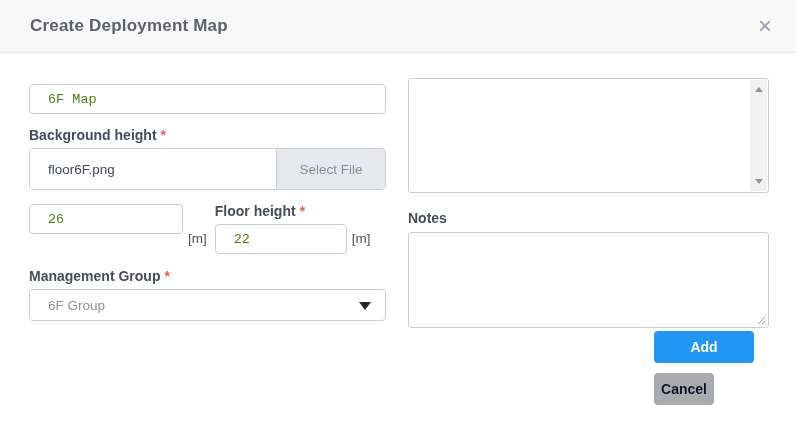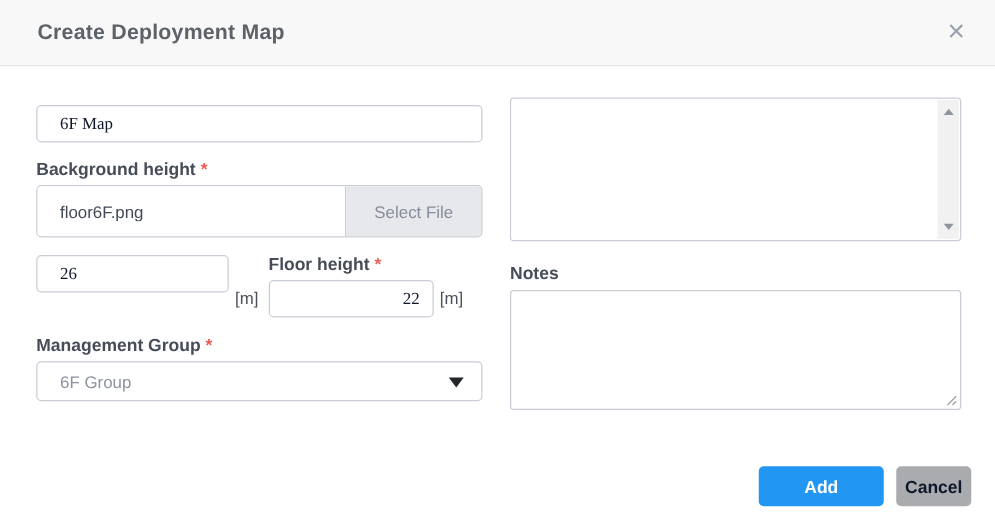--- a/index.html
+++ b/index.html
@@ -63,23 +63,23 @@
     color: #ed5c50;
     margin-left: 4px;
     font-weight: 700;
   }
   .text-input {
     width: 100%;
     height: 30px;
     border: 1px solid #c9ced6;
     border-radius: 4px;
     padding: 0 10px 0 18px;
-    font-family: Liberation Serif, serif;
-    font-size: 13.5px;
-    color: #0f172a;
+    font-family: Liberation Mono, monospace;
+    font-size: 13.5px;
+    color: #4d7c0f;
     background: #ffffff;
     outline: none;
   }
   
   .input-group {
     display: flex;
     width: 100%;
     height: 42px;
     border: 1px solid #c9ced6;
     border-radius: 4px;
@@ -107,21 +107,21 @@
     cursor: pointer;
   }
   
   .dim-row {
     display: flex;
     align-items: flex-start;
     margin-bottom: 15px;
   }
   .dim-field { }
   .dim-field .text-input { width: 154px; }
-  .dim-field.right .text-input { width: 132px; text-align: right; }
+  .dim-field.right .text-input { width: 132px; }
   .unit {
     font-size: 13.5px;
     color: #4a505b;
     margin: 0 5px;
     line-height: 30px;
     align-self: flex-end;
   }
   .dim-gap { width: 3px; }
   
   .select-box {
@@ -218,24 +218,25 @@
   }
   .resize-handle {
     position: absolute;
     right: 3px; bottom: 3px;
     width: 10px; height: 10px;
     pointer-events: none;
   }
   
   .footer {
     position: absolute;
-    right: 19px;
+    right: 42px;
     bottom: 19px;
     display: flex;
     gap: 10px;
+    flex-direction: column;
   }
   .btn {
     height: 32px;
     border: none;
     border-radius: 4px;
     font-family: "Liberation Sans", sans-serif;
     font-size: 14px;
     font-weight: 600;
     cursor: pointer;
   }

